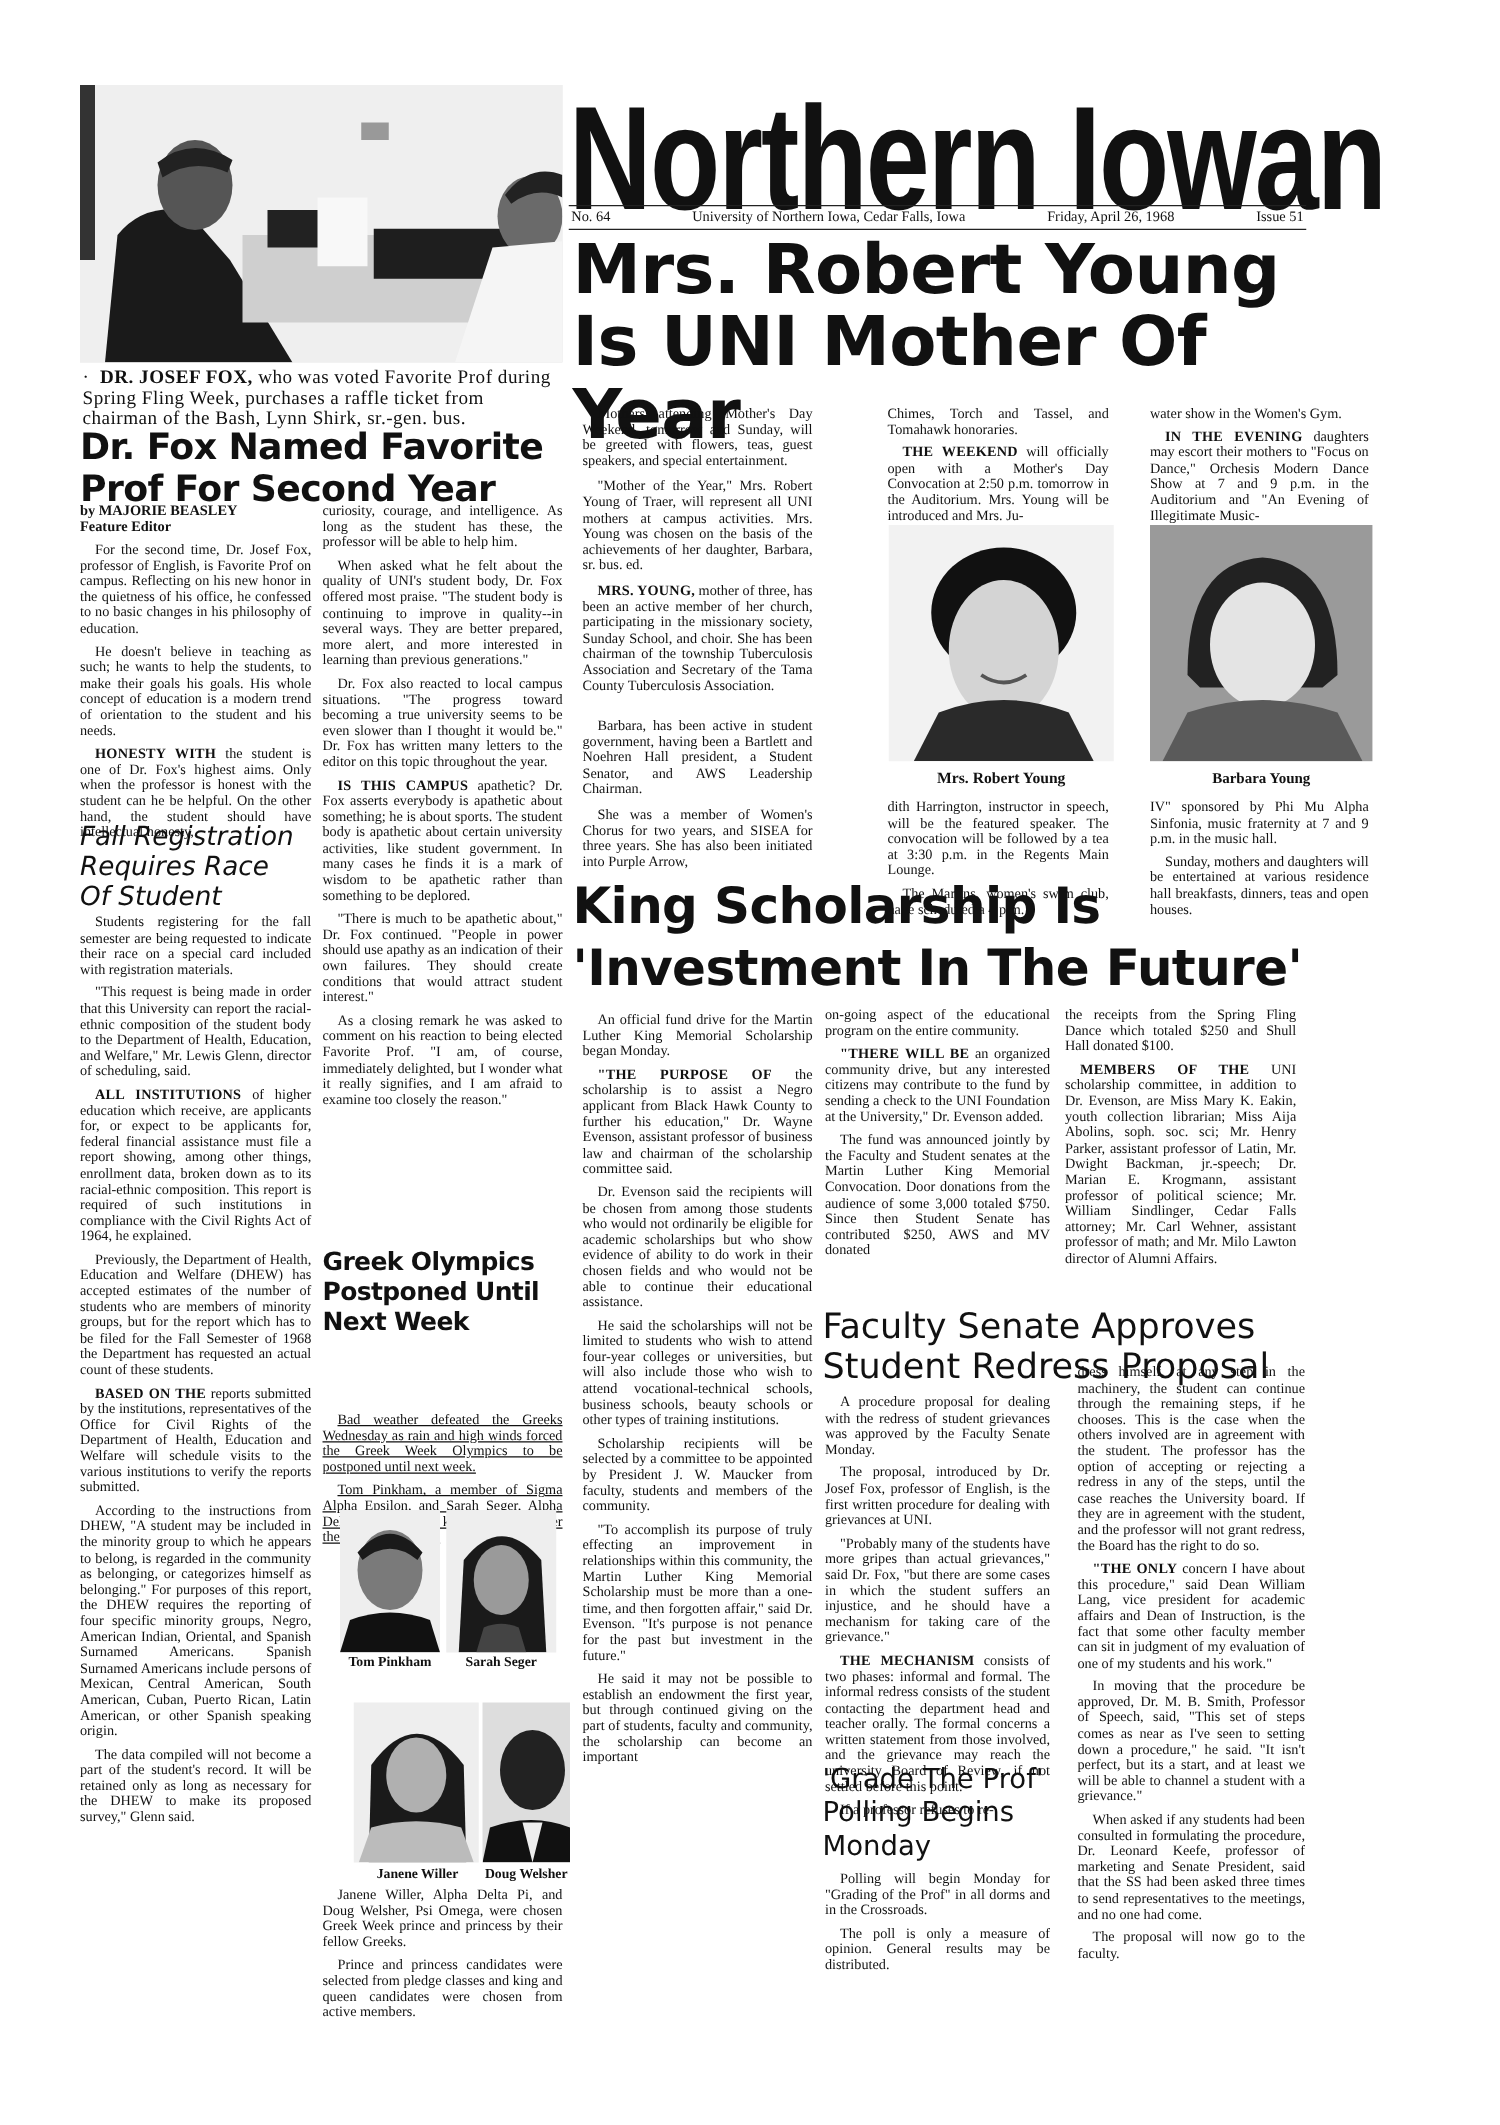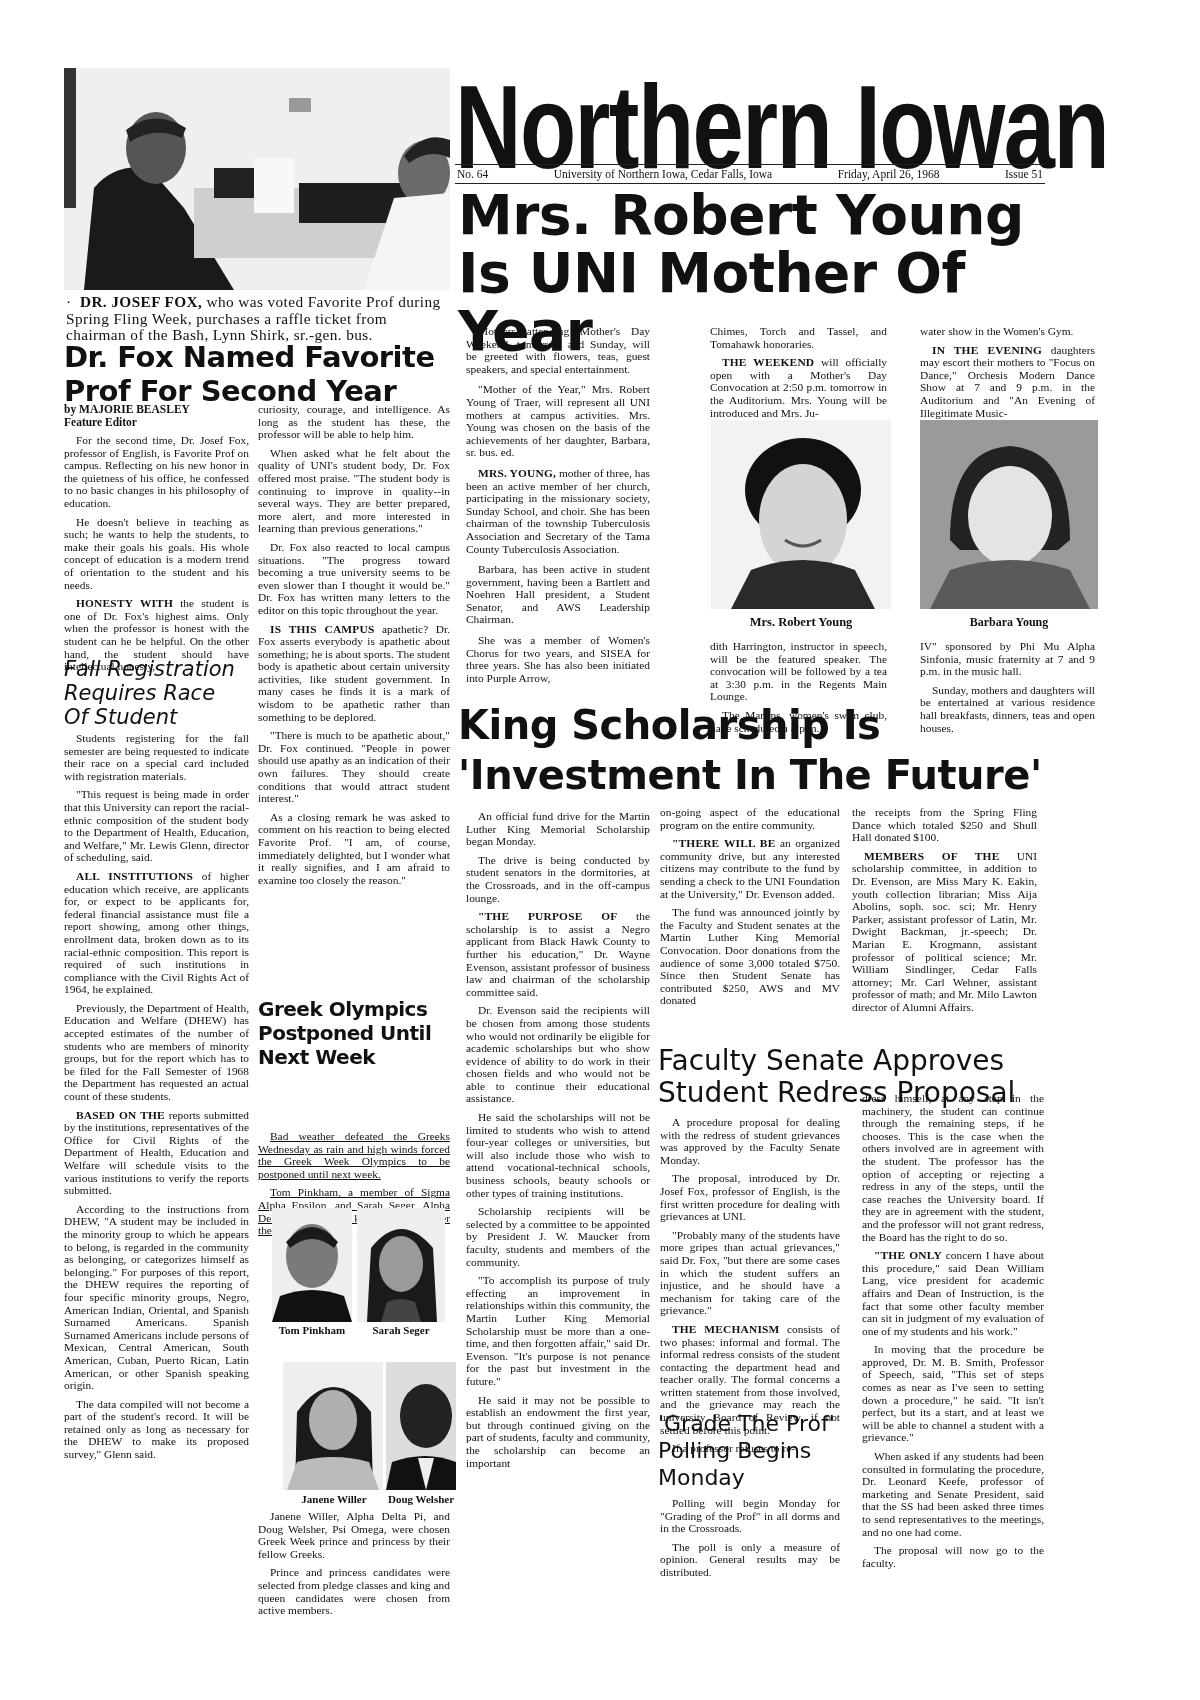--- a/index.html
+++ b/index.html
@@ -128,21 +128,21 @@
 
 <div class="col" style="left:258px; top:1510px; width:192px;">
   <p><b class="lead"></b><span>Janene Willer, Alpha Delta Pi, and Doug Welsher, Psi Omega, were chosen Greek Week prince and princess by their fellow Greeks.</span></p>
   <p><b class="lead"></b><span>Prince and princess candidates were selected from pledge classes and king and queen candidates were chosen from active members.</span></p>
 </div>
 
 <div class="col" style="left:466px; top:325px; width:184px;">
   <p><b class="lead"></b><span>Mothers attending Mother's Day Weekend, tomorrow and Sunday, will be greeted with flowers, teas, guest speakers, and special entertainment.</span></p>
   <p style="margin-top:8px;"><b class="lead"></b><span>"Mother of the Year," Mrs. Robert Young of Traer, will represent all UNI mothers at campus activities. Mrs. Young was chosen on the basis of the achievements of her daughter, Barbara, sr. bus. ed.</span></p>
   <p style="margin-top:8px;"><b class="lead">MRS. YOUNG,</b><span> mother of three, has been an active member of her church, participating in the missionary society, Sunday School, and choir. She has been chairman of the township Tuberculosis Association and Secretary of the Tama County Tuberculosis Association.</span></p>
-  <p style="margin-top:8px;"><b class="lead"></b><span>Barbara, has been active in student government, having been a Bartlett and Noehren Hall president, a Student Senator, and AWS Leadership Chairman.</span></p>
+  <p style="margin-top:20px;"><b class="lead"></b><span>Barbara, has been active in student government, having been a Bartlett and Noehren Hall president, a Student Senator, and AWS Leadership Chairman.</span></p>
   <p style="margin-top:8px;"><b class="lead"></b><span>She was a member of Women's Chorus for two years, and SISEA for three years. She has also been initiated into Purple Arrow,</span></p>
 </div>
 
 <div class="col" style="left:710px; top:325px; width:177px;">
   <p style="text-indent:0;"><b class="lead"></b><span>Chimes, Torch and Tassel, and Tomahawk honoraries.</span></p>
   <p><b class="lead">THE WEEKEND</b><span> will officially open with a Mother's Day Convocation at 2:50 p.m. tomorrow in the Auditorium. Mrs. Young will be introduced and Mrs. Ju-</span></p>
 </div>
 
 <div class="col" style="left:920px; top:325px; width:175px;">
   <p style="text-indent:0;"><b class="lead"></b><span>water show in the Women's Gym.</span></p>
@@ -177,21 +177,20 @@
   <p><b class="lead"></b><span>Sunday, mothers and daughters will be entertained at various residence hall breakfasts, dinners, teas and open houses.</span></p>
 </div>
 
 <div class="abs hed-bold" style="left:458px; top:700px; width:650px; font-size:40px; line-height:50px;">
   <div>King Scholarship Is</div>
   <div>'Investment In The Future'</div>
 </div>
 
 <div class="col" style="left:466px; top:810px; width:184px;">
   <p><b class="lead"></b><span>An official fund drive for the Martin Luther King Memorial Scholarship began Monday.</span></p>
-  <p><b class="lead"></b><span>The drive is being conducted by student senators in the dormitories, at the Crossroads, and in the off-campus lounge.</span></p>
   <p><b class="lead">"THE PURPOSE OF</b><span> the scholarship is to assist a Negro applicant from Black Hawk County to further his education," Dr. Wayne Evenson, assistant professor of business law and chairman of the scholarship committee said.</span></p>
   <p><b class="lead"></b><span>Dr. Evenson said the recipients will be chosen from among those students who would not ordinarily be eligible for academic scholarships but who show evidence of ability to do work in their chosen fields and who would not be able to continue their educational assistance.</span></p>
   <p><b class="lead"></b><span>He said the scholarships will not be limited to students who wish to attend four-year colleges or universities, but will also include those who wish to attend vocational-technical schools, business schools, beauty schools or other types of training institutions.</span></p>
   <p><b class="lead"></b><span>Scholarship recipients will be selected by a committee to be appointed by President J. W. Maucker from faculty, students and members of the community.</span></p>
   <p><b class="lead"></b><span>"To accomplish its purpose of truly effecting an improvement in relationships within this community, the Martin Luther King Memorial Scholarship must be more than a one-time, and then forgotten affair," said Dr. Evenson. "It's purpose is not penance for the past but investment in the future."</span></p>
   <p><b class="lead"></b><span>He said it may not be possible to establish an endowment the first year, but through continued giving on the part of students, faculty and community, the scholarship can become an important</span></p>
 </div>
 
 <div class="col" style="left:660px; top:806px; width:180px;">
   <p style="text-indent:0;"><b class="lead"></b><span>on-going aspect of the educational program on the entire community.</span></p>

